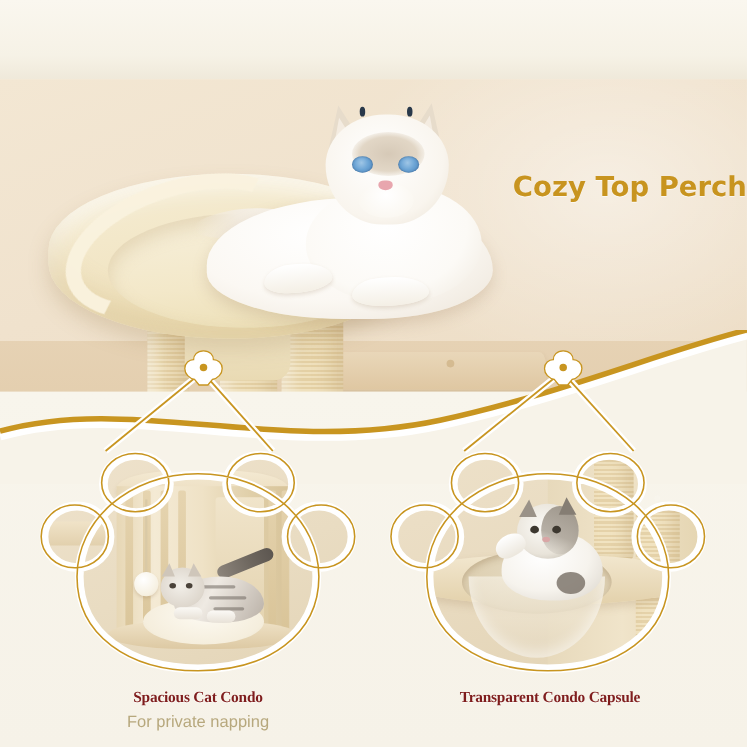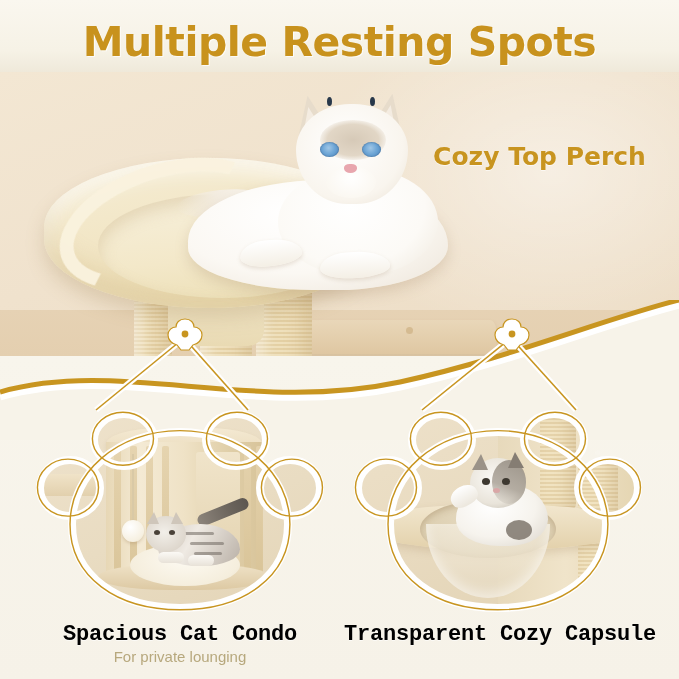--- a/index.html
+++ b/index.html
@@ -263,32 +263,32 @@
     position:absolute;width:36px;height:34px;
   }
   .flower.left{left:167px;top:318px;}
   .flower.right{left:494px;top:318px;}
 
   
   .caption{position:absolute;width:320px;text-align:center;}
   .caption.left{left:20px;top:624px;}
   .caption.right{left:340px;top:624px;}
   .cap-title{
-    font-size:22px;font-weight:bold;color:#000000;
-    font-family:Liberation Mono, monospace;
+    font-size:14px;font-weight:bold;color:#7f1d1d;
+    font-family:Liberation Serif, serif;
     letter-spacing:-0.2px;line-height:22px;white-space:nowrap;
     text-shadow:0 1px 0 rgba(255,255,255,.6);
   }
   .cap-sub{
     font-size:15px;color:#b7a87d;line-height:22px;
     font-family:"Liberation Sans",sans-serif;white-space:nowrap;
   }
 
   
-  .perch-text{position:absolute;left:400px;top:141px;width:279px;text-align:center;}
+  .perch-text{position:absolute;left:400px;top:154px;width:279px;text-align:right;}
   .perch-title{
     font-size:25px;font-weight:bold;color:#c8941f;
     font-family:"DejaVu Sans","Liberation Sans",sans-serif;
     line-height:32px;white-space:nowrap;
     text-shadow:0 1px 0 rgba(255,255,255,.6);
   }
   .perch-sub{
     font-size:15.5px;color:#b5a67a;line-height:26px;
     font-family:"Liberation Sans",sans-serif;white-space:nowrap;
   }
@@ -299,21 +299,20 @@
       radial-gradient(circle at 64% 72%,rgba(255,255,255,.4) 0 2px,transparent 3px),
       radial-gradient(circle at 88% 30%,rgba(255,255,255,.4) 0 2px,transparent 3px);
   }
 </style>
 </head>
 <body>
 
 <div id="stage">
 
   <div class="header-band"></div>
-  <div class="page-title">Multiple Resting Spots</div>
 
   <div class="photo-panel">
     <div class="wall-shadow"></div>
     <div class="floor"></div>
     <div class="floor-shelf"></div>
 
     <div class="post-base"></div>
     <div class="post p1"></div>
     <div class="post p2"></div>
     <div class="post p3"></div>
@@ -485,20 +484,20 @@
       <path d="M64,44 a30,26 0 1,1 60,0 a30,26 0 1,1 -60,0 Z
                M176,44 a30,26 0 1,1 60,0 a30,26 0 1,1 -60,0 Z
                M10,92 a30,28 0 1,1 60,0 a30,28 0 1,1 -60,0 Z
                M230,92 a30,28 0 1,1 60,0 a30,28 0 1,1 -60,0 Z
                M150,36 C212,36 258,78 258,128 C258,180 212,212 150,212 C88,212 42,180 42,128 C42,78 88,36 150,36 Z" fill="none" stroke="#c89520" stroke-width="1.4" transform="scale(1.018) translate(-2.7,-2)"></path>
     </svg>
   </div>
 
   <div class="caption left">
     <div class="cap-title">Spacious Cat Condo</div>
-    <div class="cap-sub">For private lounging</div>
+    <div class="cap-sub">For private napping</div>
   </div>
 
   <div class="caption right">
-    <div class="cap-title">Transparent Cozy Capsule</div>
+    <div class="cap-title">Transparent Condo Capsule</div>
   </div>
 
 </div>
 
 </body></html>

